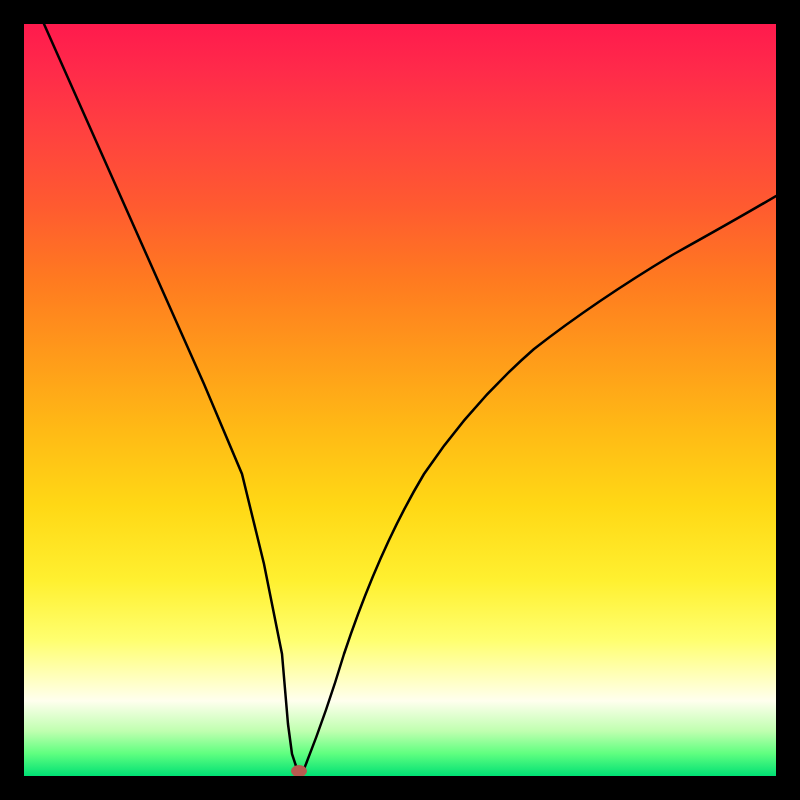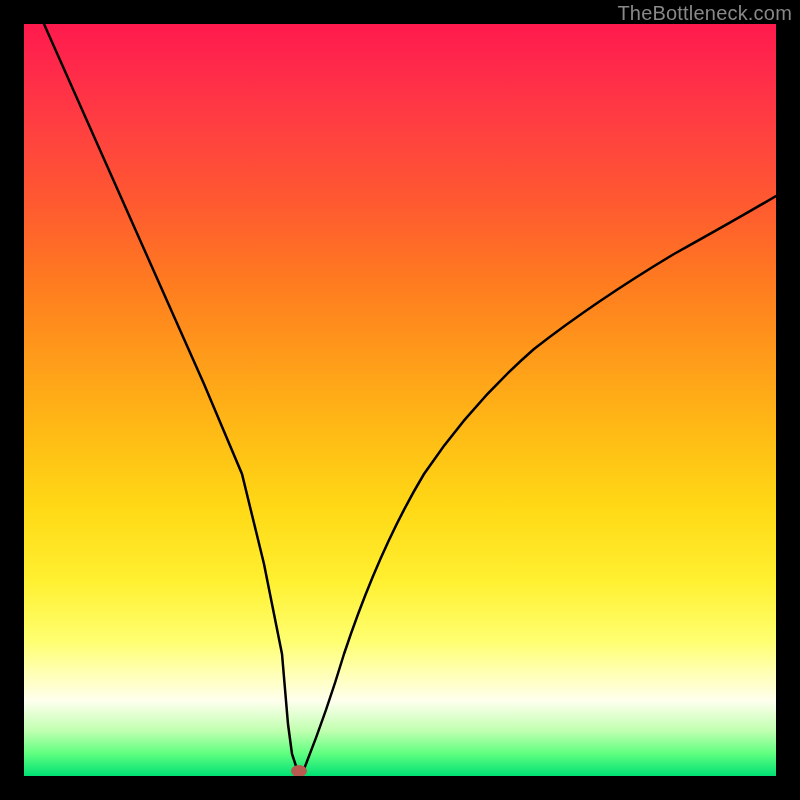--- a/index.html
+++ b/index.html
@@ -78,14 +78,13 @@
          L 272 742
          C 274 748, 276 749, 280 745
          C 290 720, 305 680, 320 630
          C 345 555, 370 500, 400 450
          C 435 398, 470 360, 510 325
          C 555 290, 600 260, 650 230
          C 695 205, 730 185, 752 172" fill="none" stroke="#000" stroke-width="2.5" stroke-linecap="round"></path>
     <ellipse cx="275" cy="747" rx="8" ry="6" fill="#b85a50"></ellipse>
   </svg>
 
-  <div class="watermark">TheBottleneck.com</div>
 </div>
 
 </body></html>

